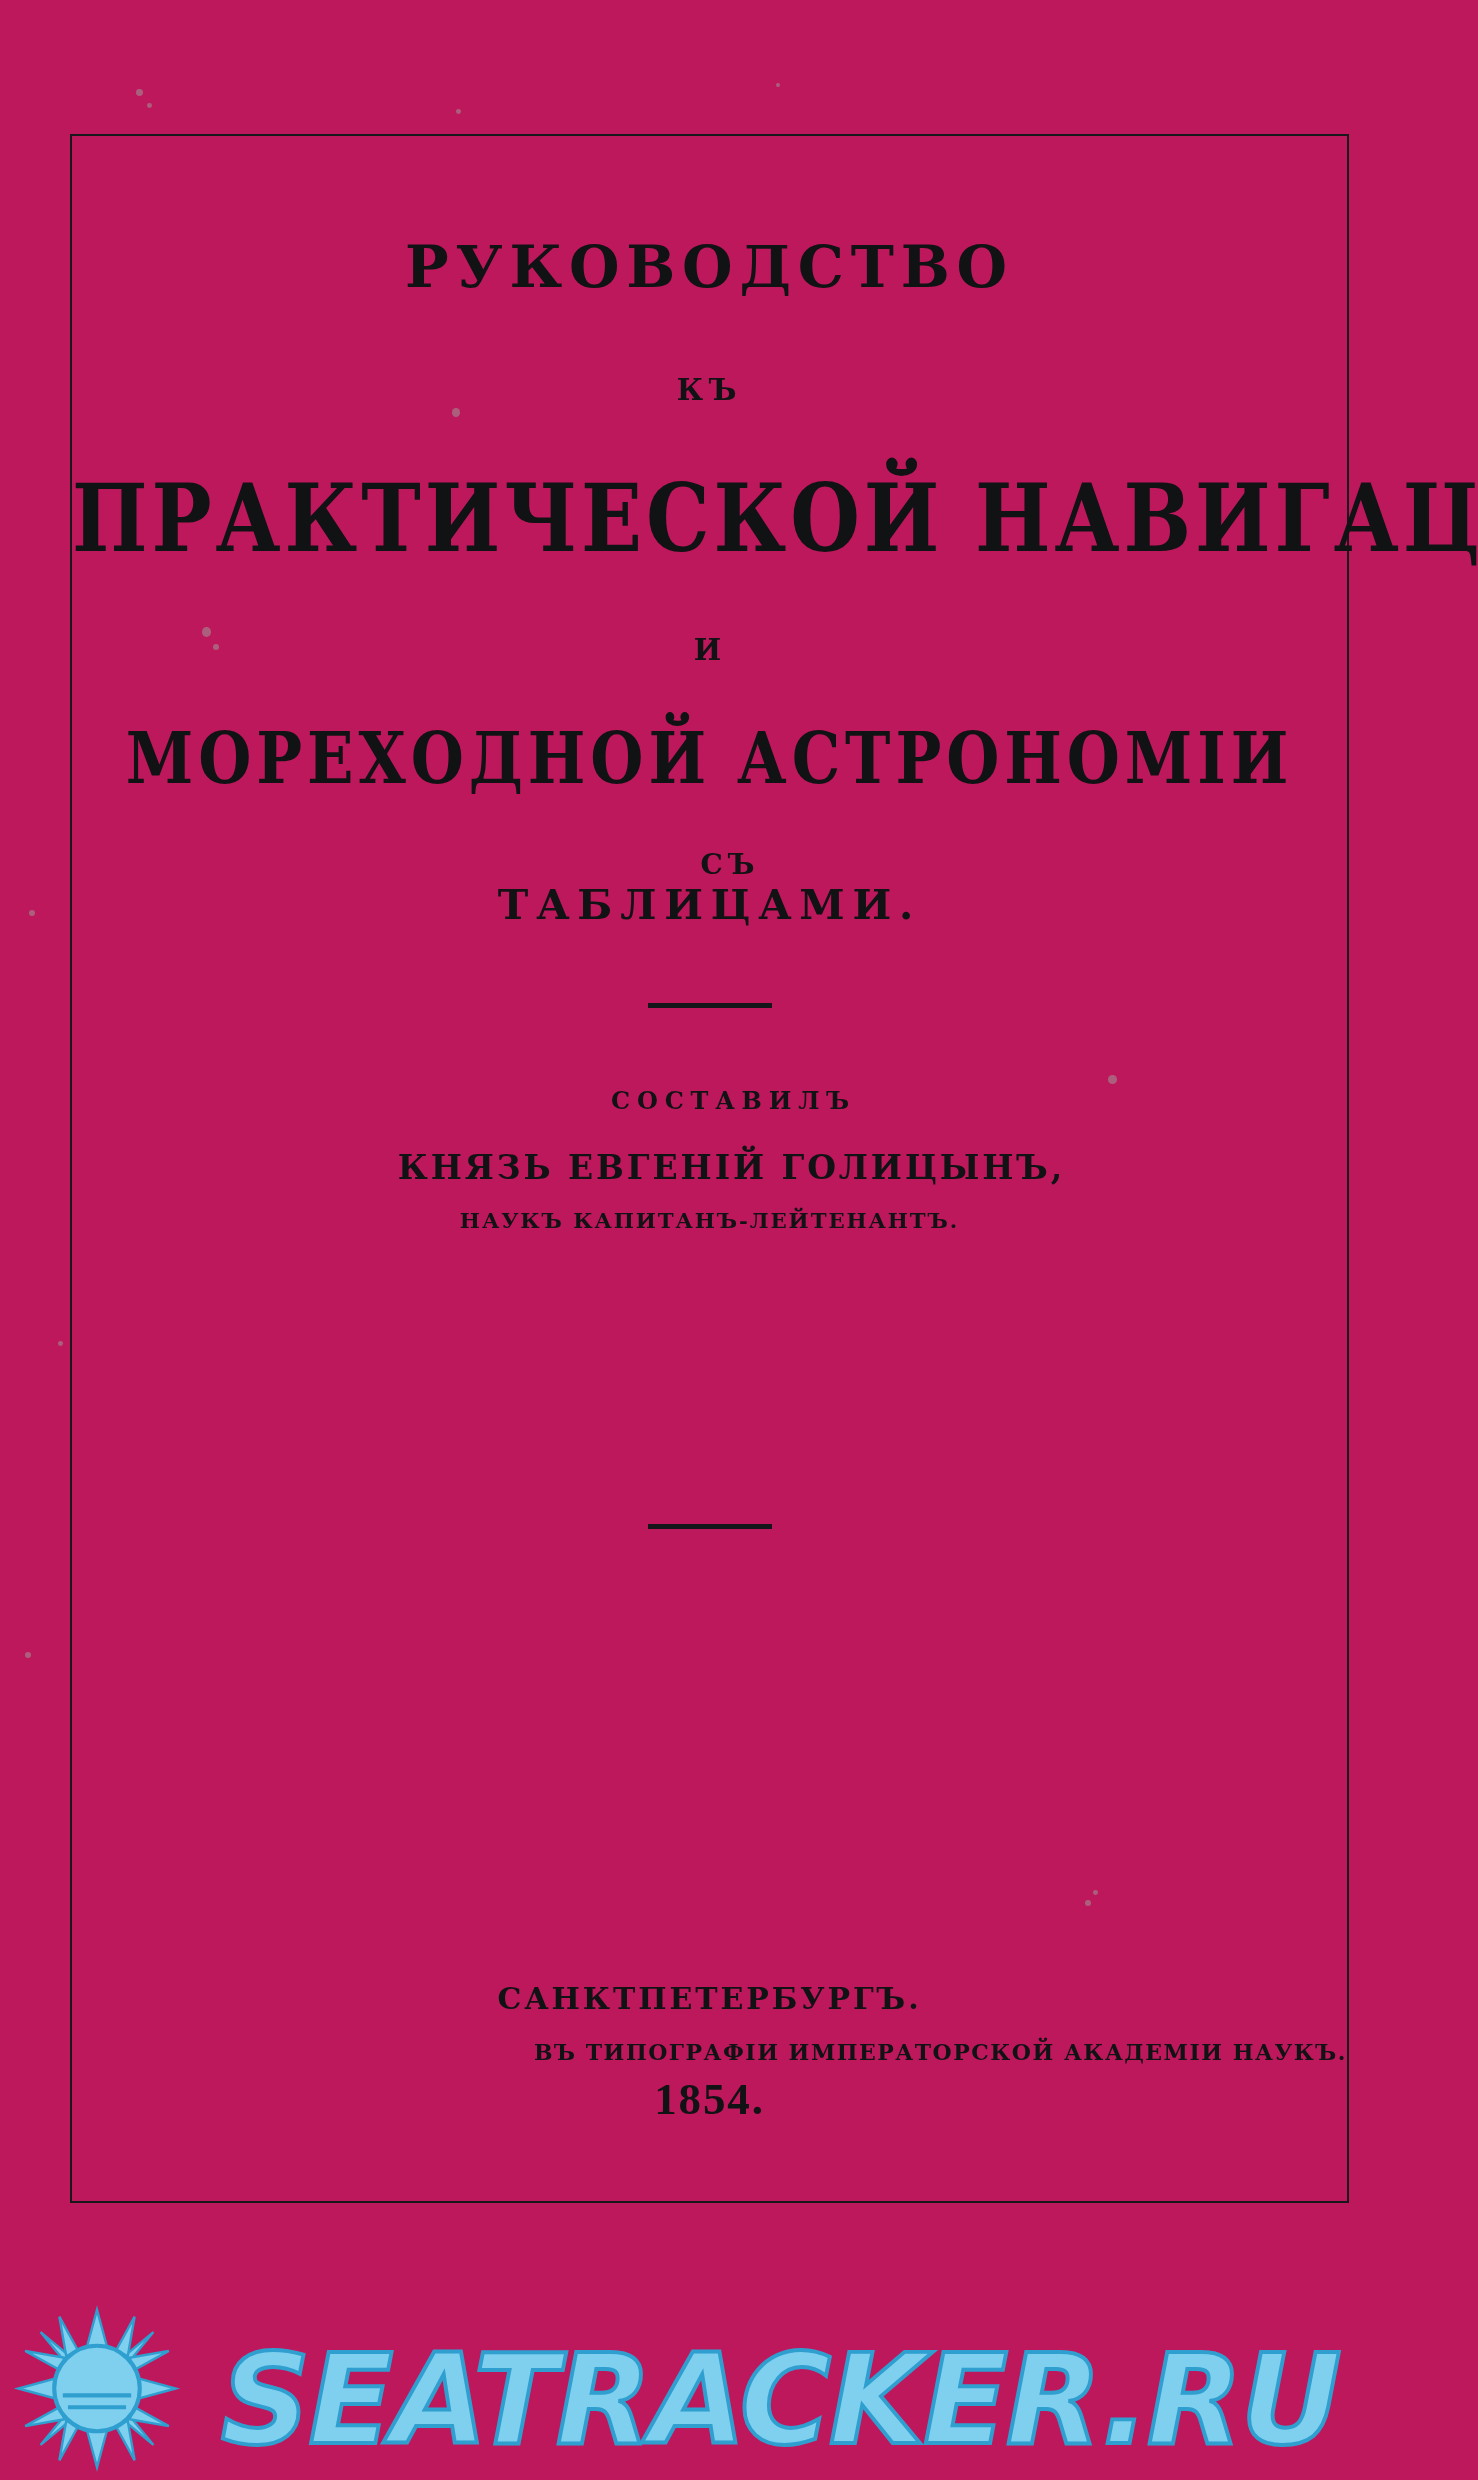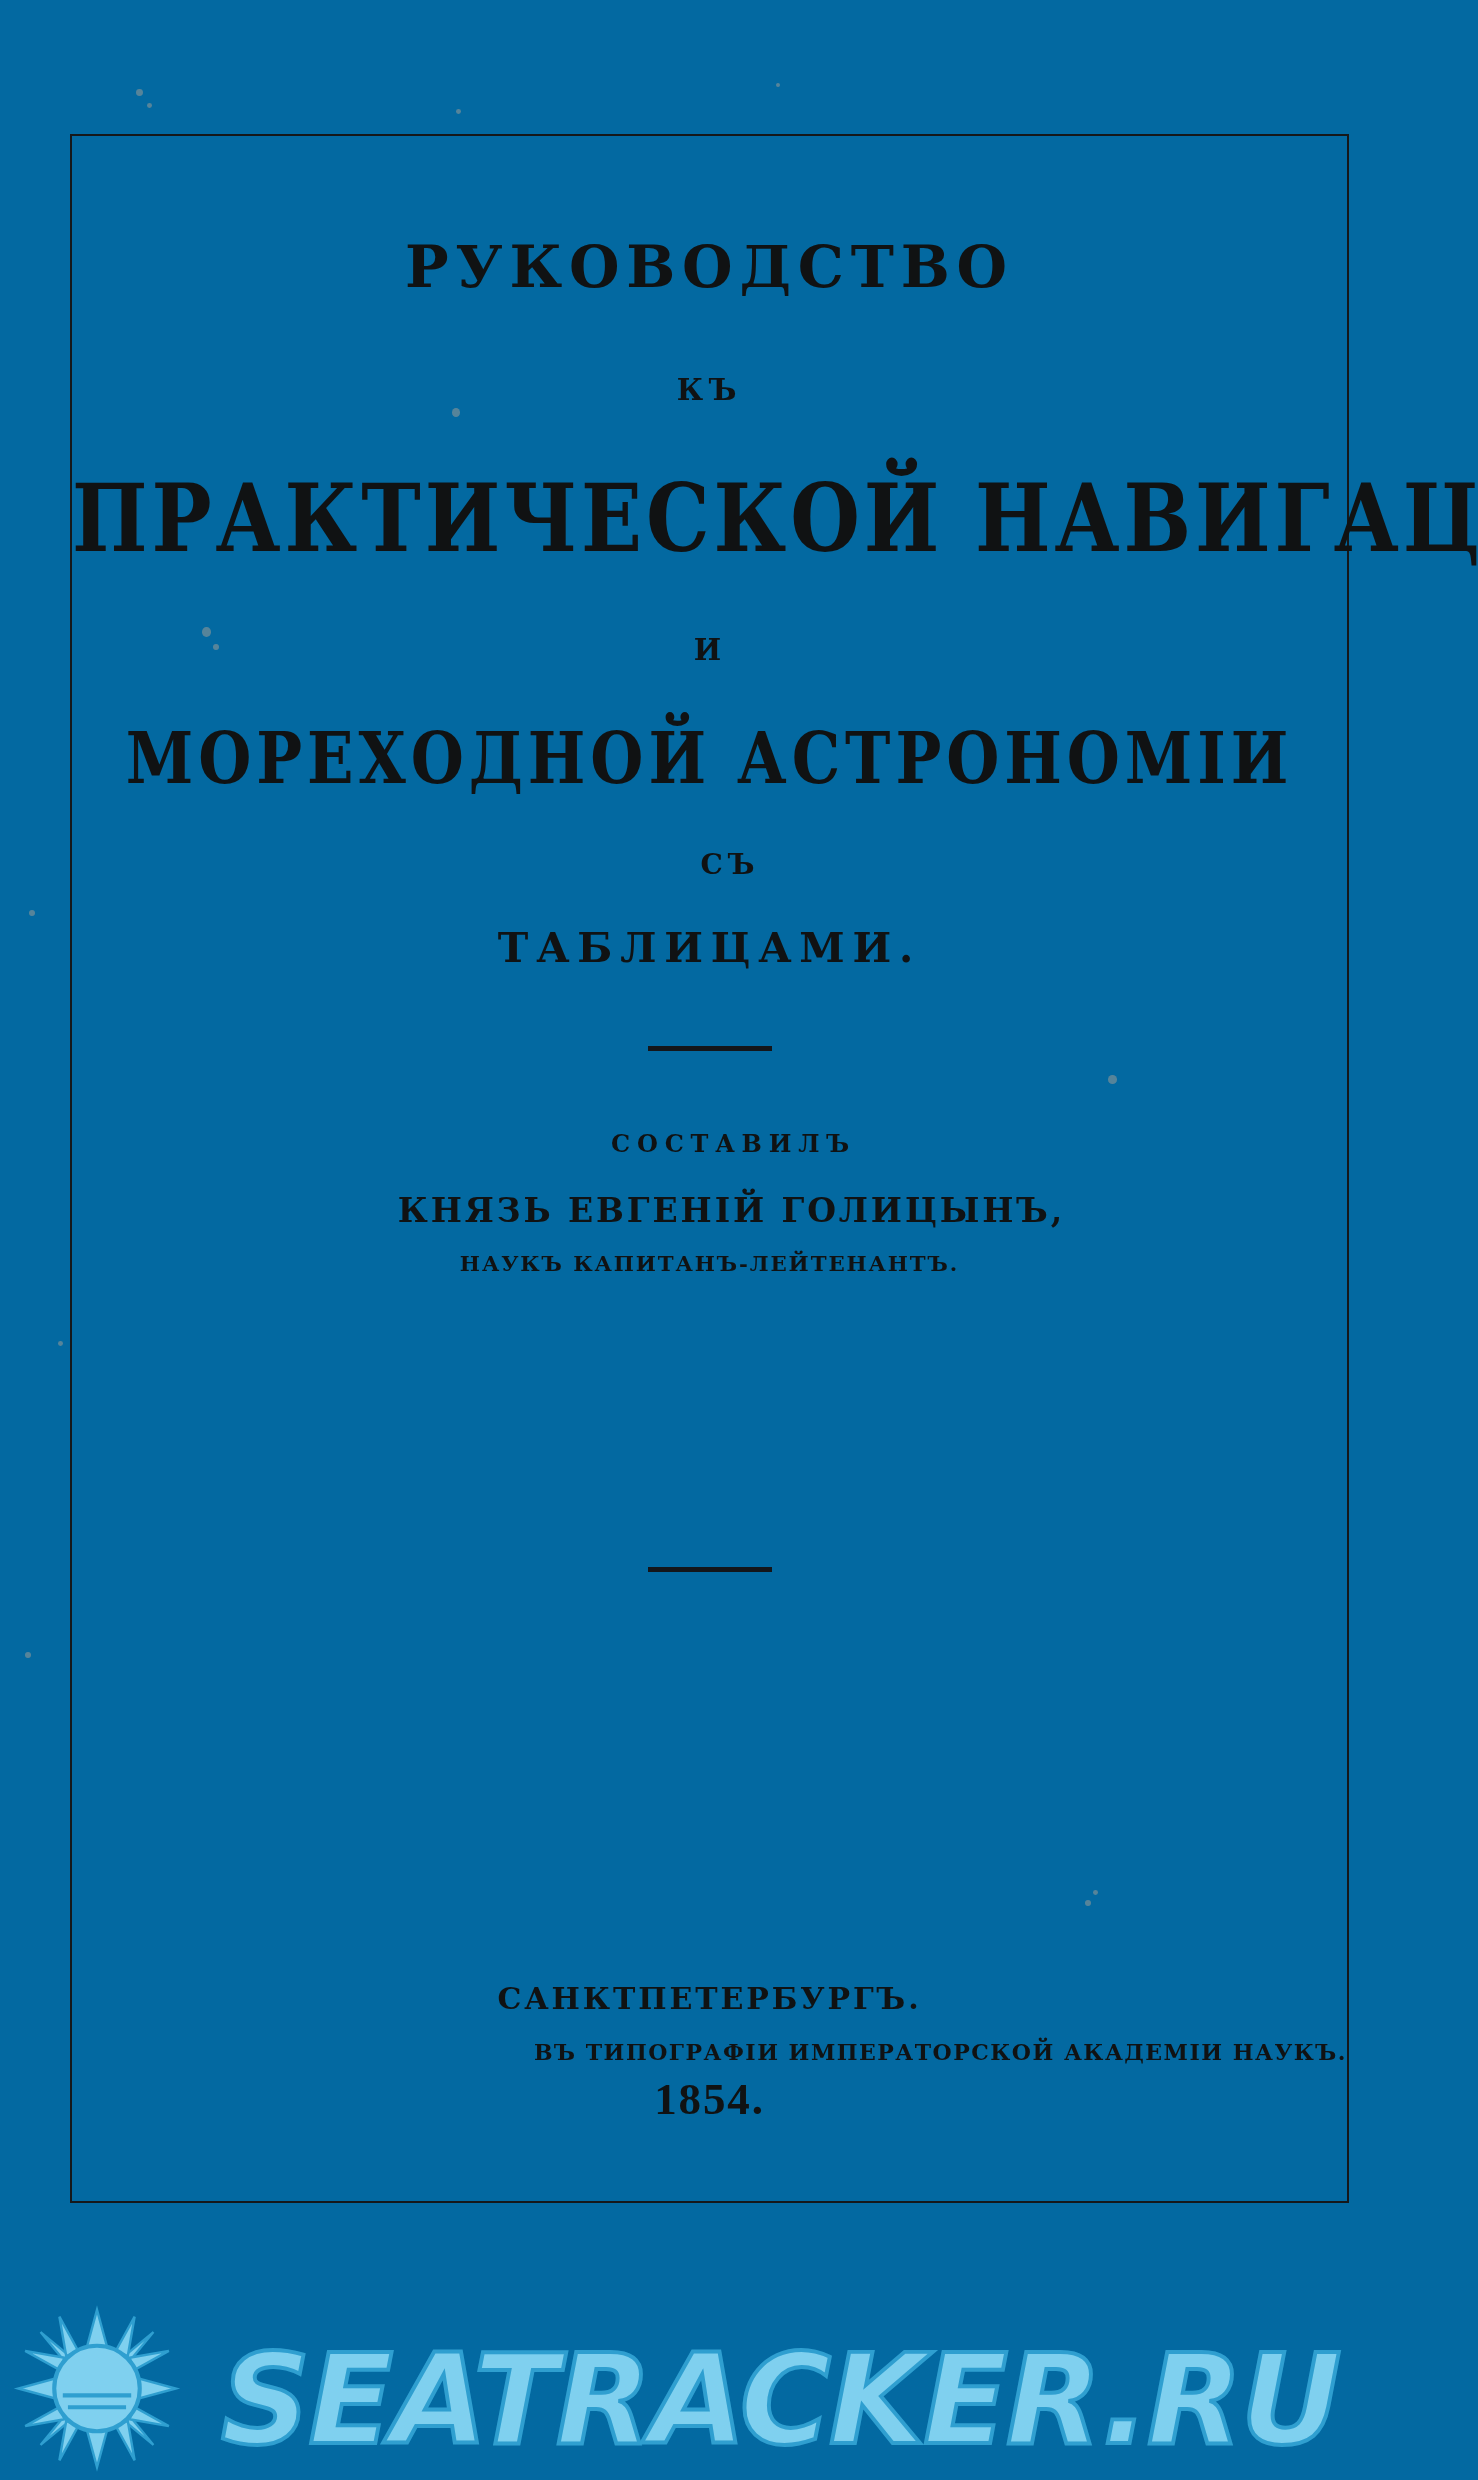--- a/index.html
+++ b/index.html
@@ -12,21 +12,21 @@
     height: 2480px;
     position: relative;
     font-family: "Liberation Serif", serif;
     overflow: hidden;
   }
 
   
   #page {
     position: absolute;
     inset: 0;
-    background: #0369a1;
+    background: #be185d;
   }
 
   
   .speck {
     position: absolute;
     background: #9a9a96;
     border-radius: 50%;
     opacity: .55;
   }
 
@@ -109,21 +109,20 @@
   }
   .t-se {
     margin-top: 60px;
     font-size: 28px;
     font-weight: bold;
     letter-spacing: 4.9px;
     font-family: "DejaVu Serif", serif;
     margin-left: 41px;
   }
   .t-tables {
-    margin-top: 43px;
     font-size: 41px;
     font-weight: bold;
     letter-spacing: 7.8px;
     font-family: "DejaVu Serif", serif;
   }
 
   .rule {
     width: 124px;
     height: 4.9px;
     background: #14161a;

